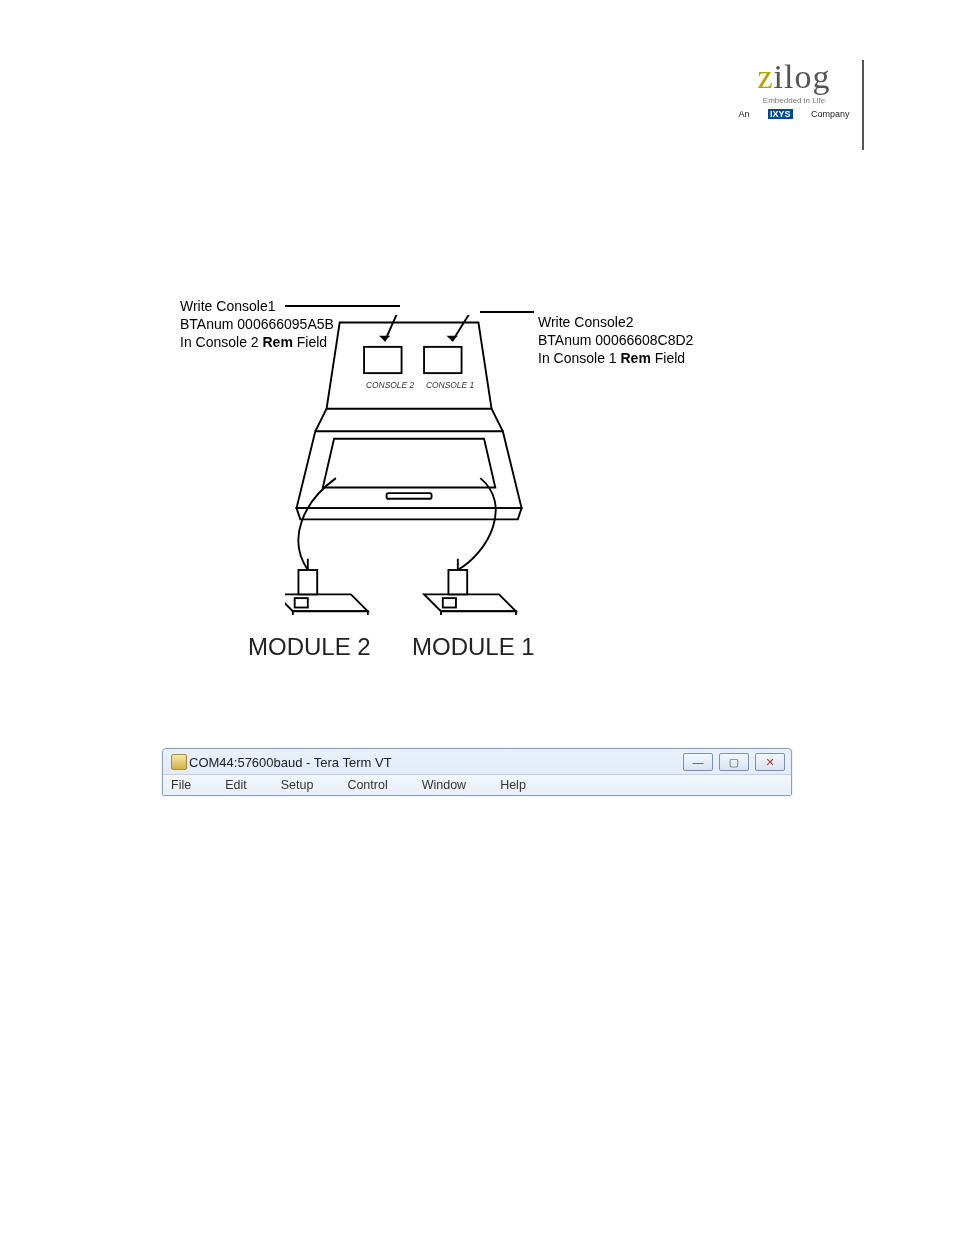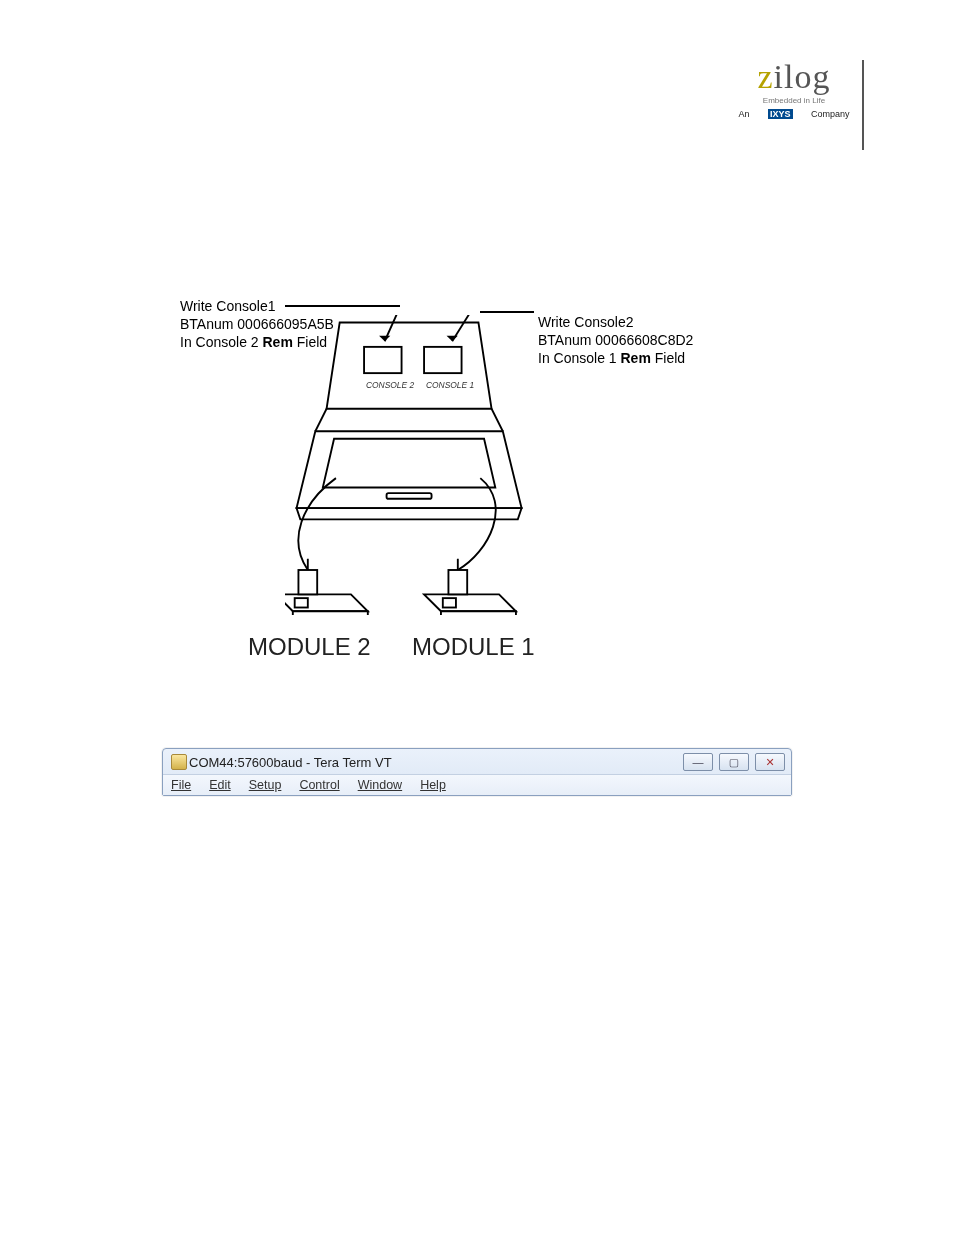--- a/index.html
+++ b/index.html
@@ -157,22 +157,21 @@
     color: #445;
   }
   .tw-btn.close { color: #a33; }
   .tw-menu {
     padding: 3px 8px;
     font-size: 12.5px;
     color: #333;
     border-top: 1px solid #c3d0e2;
     background: linear-gradient(#f3f7fd,#e7eef8);
     display: flex;
-    gap: 18px;
-    text-decoration: underline;
+    gap: 34px;
   }
   .tw-body-wrap {
     display: flex;
     background: #fff;
     border-top: 1px solid #b8c6da;
   }
   .tw-body {
     flex: 1;
     min-height: 268px;
     padding: 4px 4px 4px 4px;

